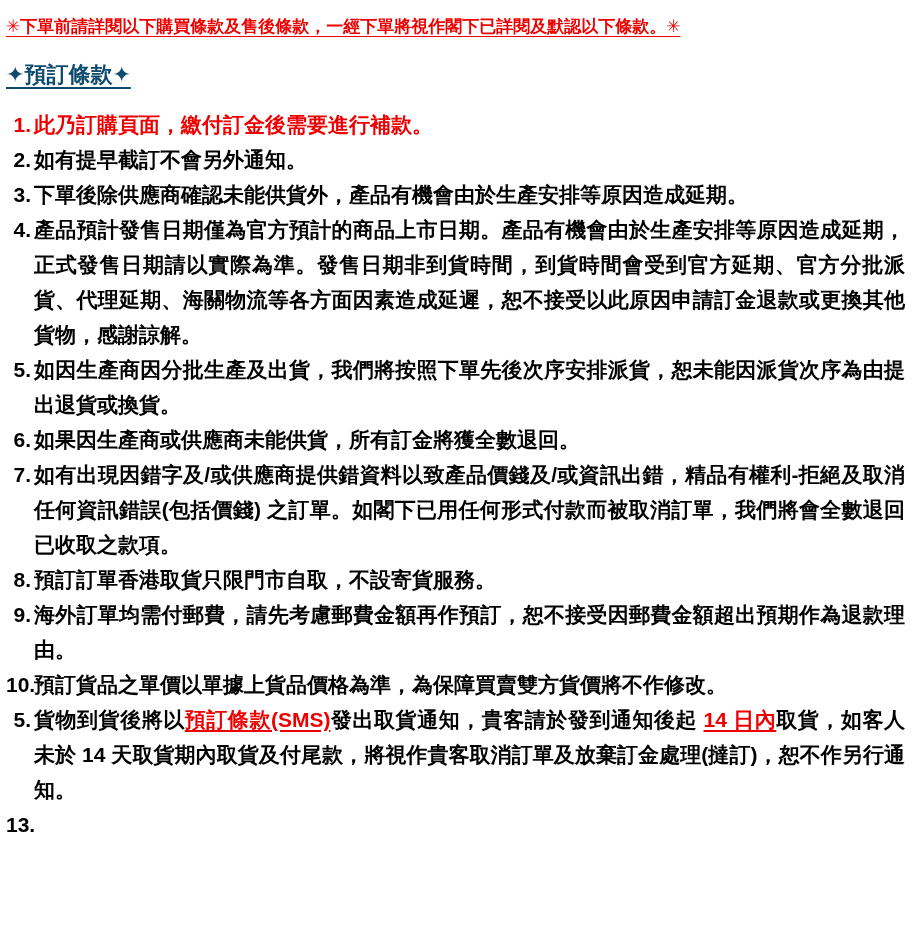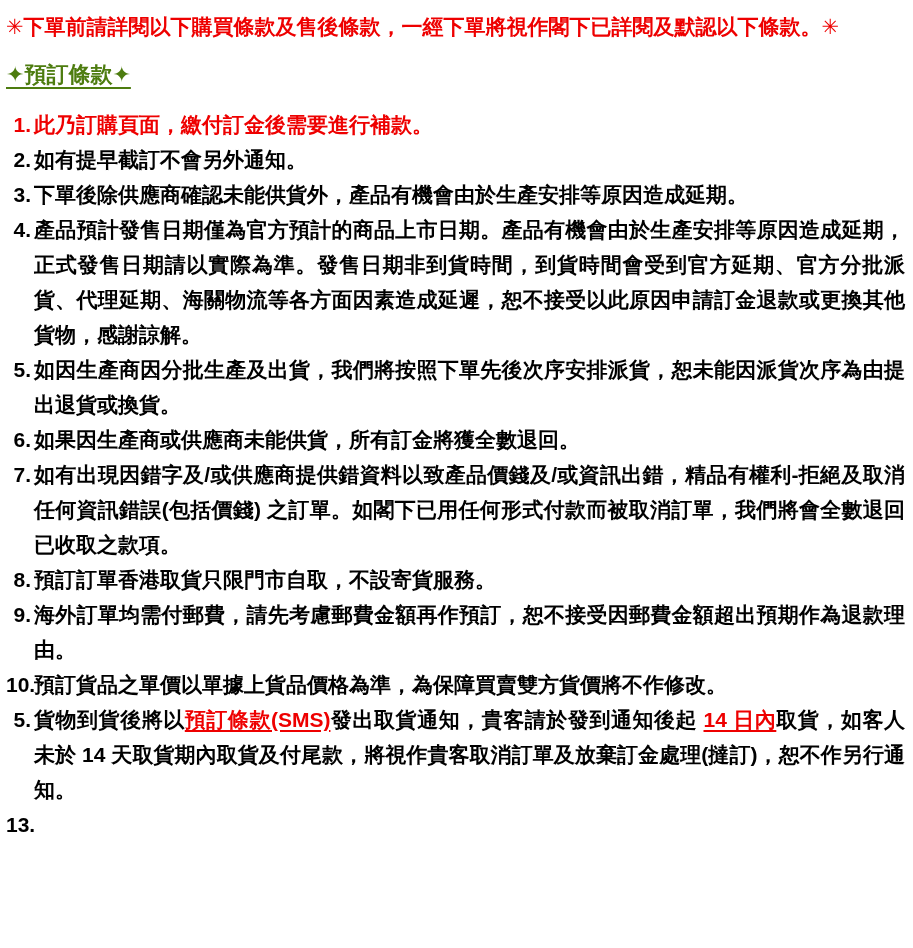--- a/index.html
+++ b/index.html
@@ -7,32 +7,33 @@
     width: 913px;
     min-height: 948px;
     font-family: "Liberation Sans", "DejaVu Sans", sans-serif;
     font-weight: 700;
     color: #000000;
   }
   .page { padding: 12px 8px 10px 6px; box-sizing: border-box; }
 
   .title {
     color: var(--red, #ee0000);
-    font-size: 21px;
+    font-size: 17px;
     line-height: 30px;
+    text-decoration: underline;
     text-underline-offset: 4px;
     text-align: justify;
   }
 
   .heading {
     display: inline-block;
     font-size: 22px;
     line-height: 30px;
     margin: 18px 0 0 0;
-    color: #4d7c0f;
+    color: #0c4a6e;
     text-decoration: underline;
     text-underline-offset: 5px;
   }
 
   .terms {
     list-style: none;
     margin: 17px 0 0 0;
     padding: 0;
   }
   .term {

